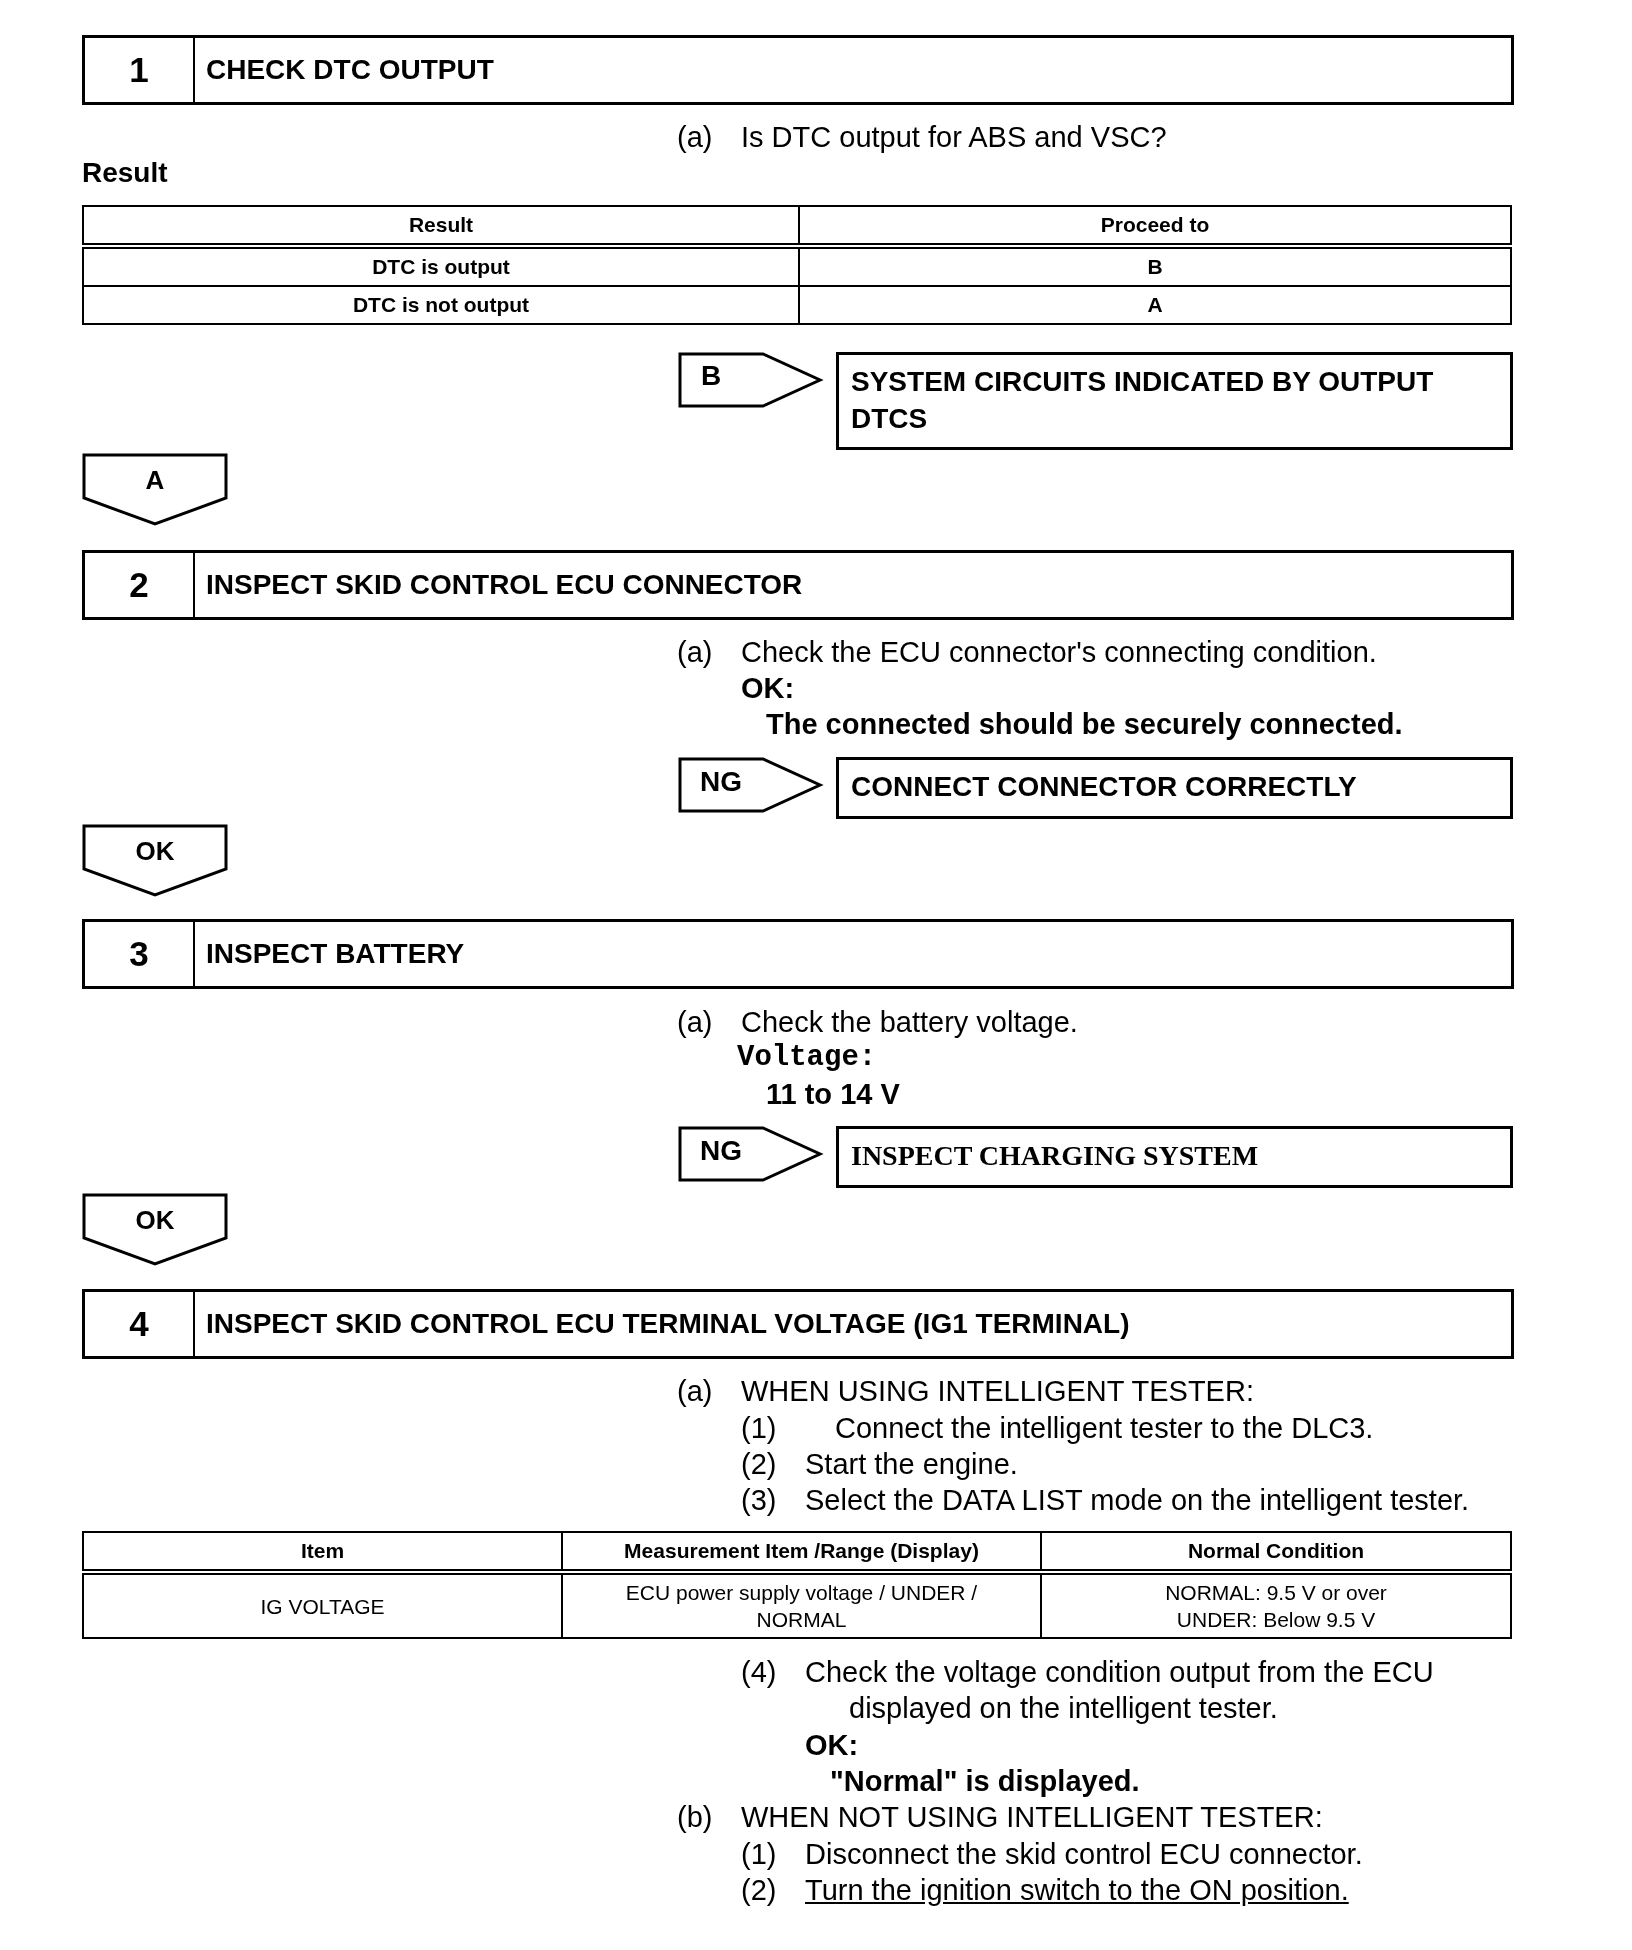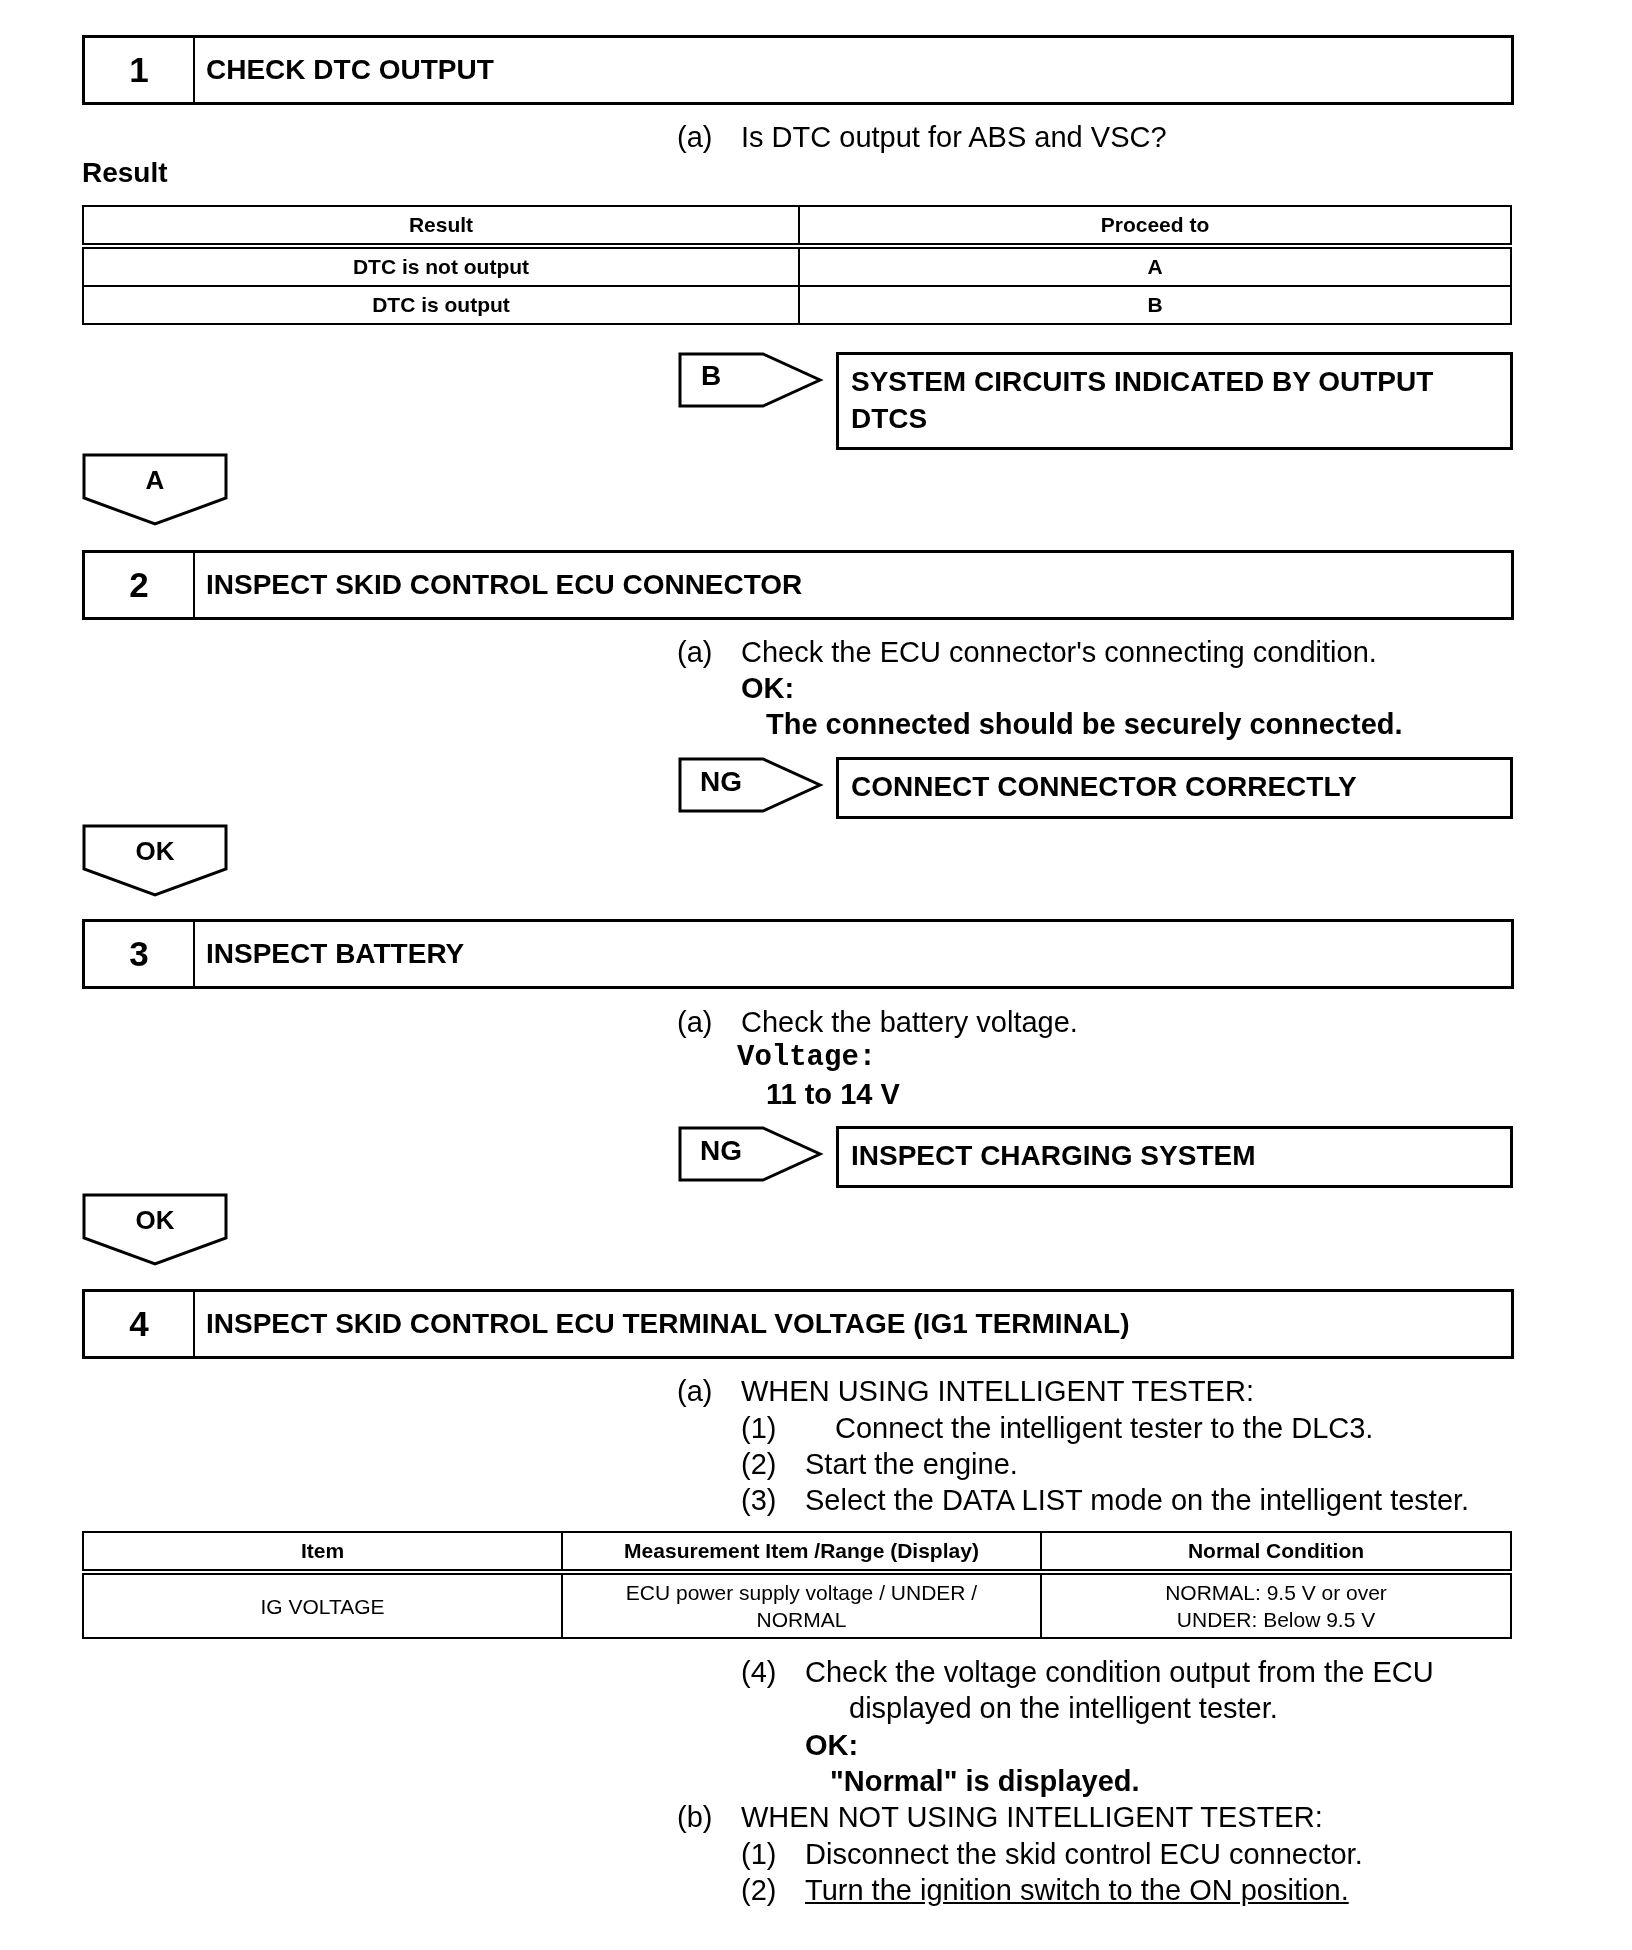--- a/index.html
+++ b/index.html
@@ -29,26 +29,26 @@
 <div class="line" style="left:741px;top:119px;">Is DTC output for ABS and VSC?</div>
 <div class="line bold" style="left:82px;top:155px;font-size:28px;">Result</div>
 
 <table class="t t1" style="top:205px;">
   <tbody>
       <tr>
     <th style="width:712px;">Result</th>
     <th>Proceed to</th>
   </tr>
   <tr>
+    <td>DTC is output</td>
+    <td>B</td>
+  </tr>
+  <tr>
     <td>DTC is not output</td>
     <td>A</td>
-  </tr>
-  <tr>
-    <td>DTC is output</td>
-    <td>B</td>
   </tr>
 </tbody>
   </table>
 
 <div class="arrowR" style="left:678px;top:352px;width:146px;height:56px;">
   <svg width="146" height="56" style="position:absolute;left:0;top:0;">
     <polygon points="2,2 85,2 142,28 85,54 2,54" fill="#fff" stroke="#000" stroke-width="3"></polygon>
   </svg>
   <span class="abs bold" style="left:23px;top:8px;font-size:28px;">B</span>
 </div>
@@ -98,21 +98,21 @@
 <div class="line" style="left:741px;top:1004px;">Check the battery voltage.</div>
 <div class="line bold" style="left:737px;top:1040px;font-family:Liberation Mono, monospace;">Voltage:</div>
 <div class="line bold" style="left:766px;top:1076px;">11 to 14 V</div>
 
 <div class="arrowR" style="left:678px;top:1126px;width:146px;height:56px;">
   <svg width="146" height="56" style="position:absolute;left:0;top:0;">
     <polygon points="2,2 85,2 142,28 85,54 2,54" fill="#fff" stroke="#000" stroke-width="3"></polygon>
   </svg>
   <span class="abs bold" style="left:22px;top:9px;font-size:28px;">NG</span>
 </div>
-<div class="repair" style="left:836px;top:1126px;width:677px;height:62px;">
+<div class="repair" style="left:836px;top:1126px;width:677px;height:62px;font-family:Liberation Serif, serif;">
   <div>INSPECT CHARGING SYSTEM</div>
 </div>
 
 <div class="abs" style="left:82px;top:1193px;width:146px;height:74px;">
   <svg width="146" height="74" style="position:absolute;left:0;top:0;">
     <polygon points="2,2 144,2 144,45 73,71 2,45" fill="#fff" stroke="#000" stroke-width="3"></polygon>
   </svg>
   <span class="abs bold" style="left:0;width:146px;text-align:center;top:12px;font-size:26px;">OK</span>
 </div>
 

